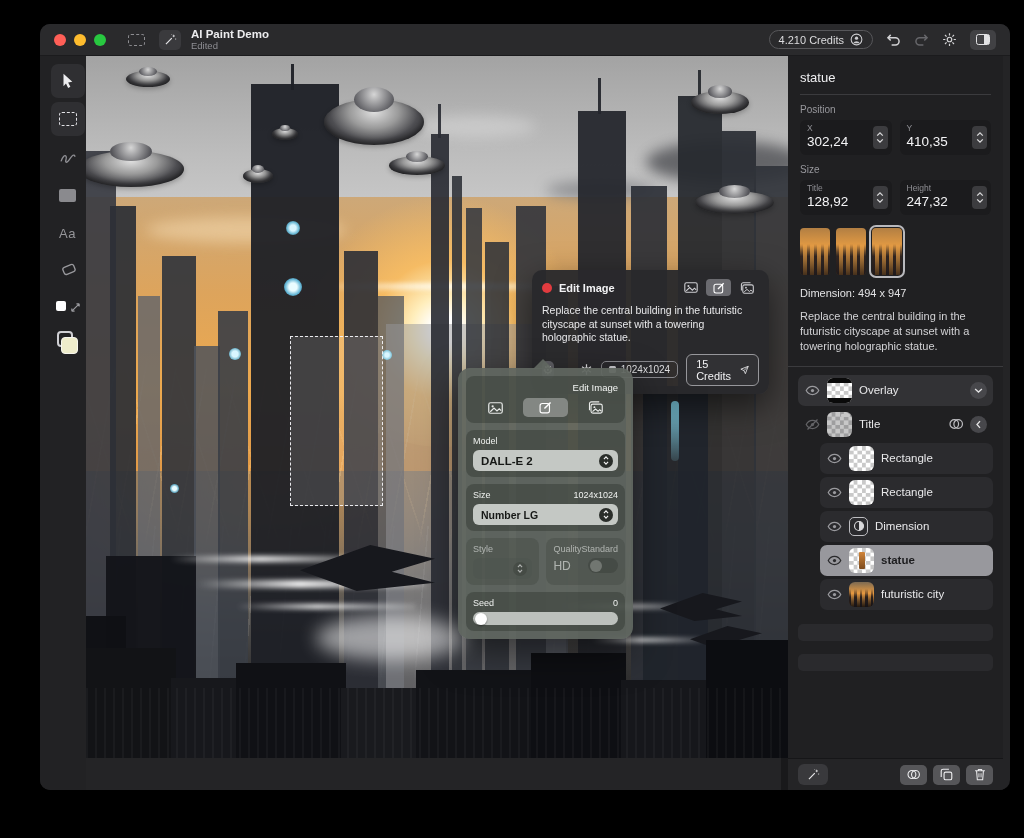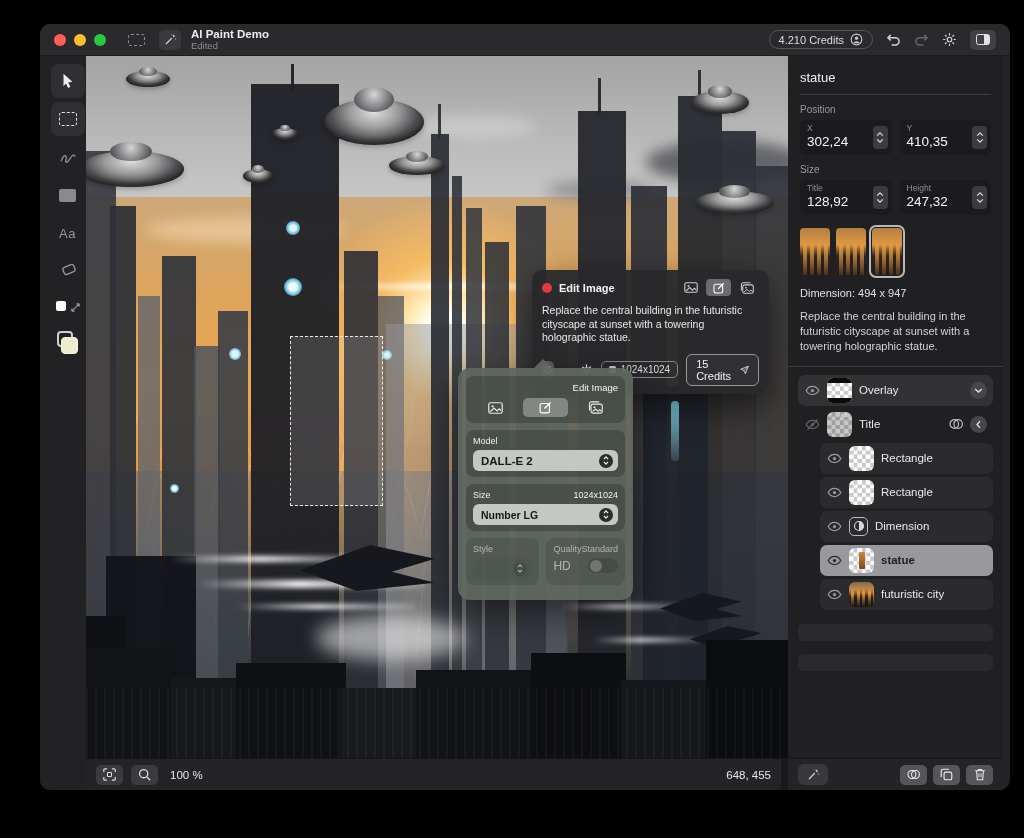--- a/index.html
+++ b/index.html
@@ -511,40 +511,33 @@
                   </div>
               <div class="qrow">
                     <span>HD</span>
                 <div class="toggle">
                       <div class="tk"></div>
                     </div>
               </div>
             </div>
           </div>
 
-
-        </div>
-      </div>
-
-      <div class="statusbar">
-        <div class="sb-btn">
-          <svg width="13" height="13" viewBox="0 0 16 16" fill="none">
-                <path d="M1 5V2.2C1 1.5 1.5 1 2.2 1H5M11 1h2.8c.7 0 1.2.5 1.2 1.2V5M15 11v2.8c0 .7-.5 1.2-1.2 1.2H11M5 15H2.2C1.5 15 1 14.5 1 13.8V11" stroke="currentColor" stroke-width="1.5"></path>
-                <rect x="5.5" y="5.5" width="5" height="5" rx="1" stroke="currentColor" stroke-width="1.3"></rect>
-              </svg>
-        </div>
-        <div class="sb-btn">
-          <svg width="13" height="13" viewBox="0 0 16 16" fill="none">
-                <circle cx="7" cy="7" r="5" stroke="currentColor" stroke-width="1.6"></circle>
-                <path d="M11 11l4 4" stroke="currentColor" stroke-width="1.6"></path>
-              </svg>
-        </div>
-        <div class="sb-zoom">100 %</div>
-        <div class="sb-coords">648, 455</div>
-      </div>
+          <div class="card">
+            <div class="card-head">
+                  <span>Seed</span>
+                  <span>0</span>
+                </div>
+            <div class="slider">
+                  <div class="knob" style="left:2px"></div>
+                </div>
+          </div>
+
+        </div>
+      </div>
+
     </div>
 
     <div class="sidebar">
       <div class="inspector">
         <div class="insp-title">statue</div>
         <div class="divider"></div>
         <div class="lab">Position</div>
         <div class="frow">
           <div class="field">
             <div class="fl">X</div>

